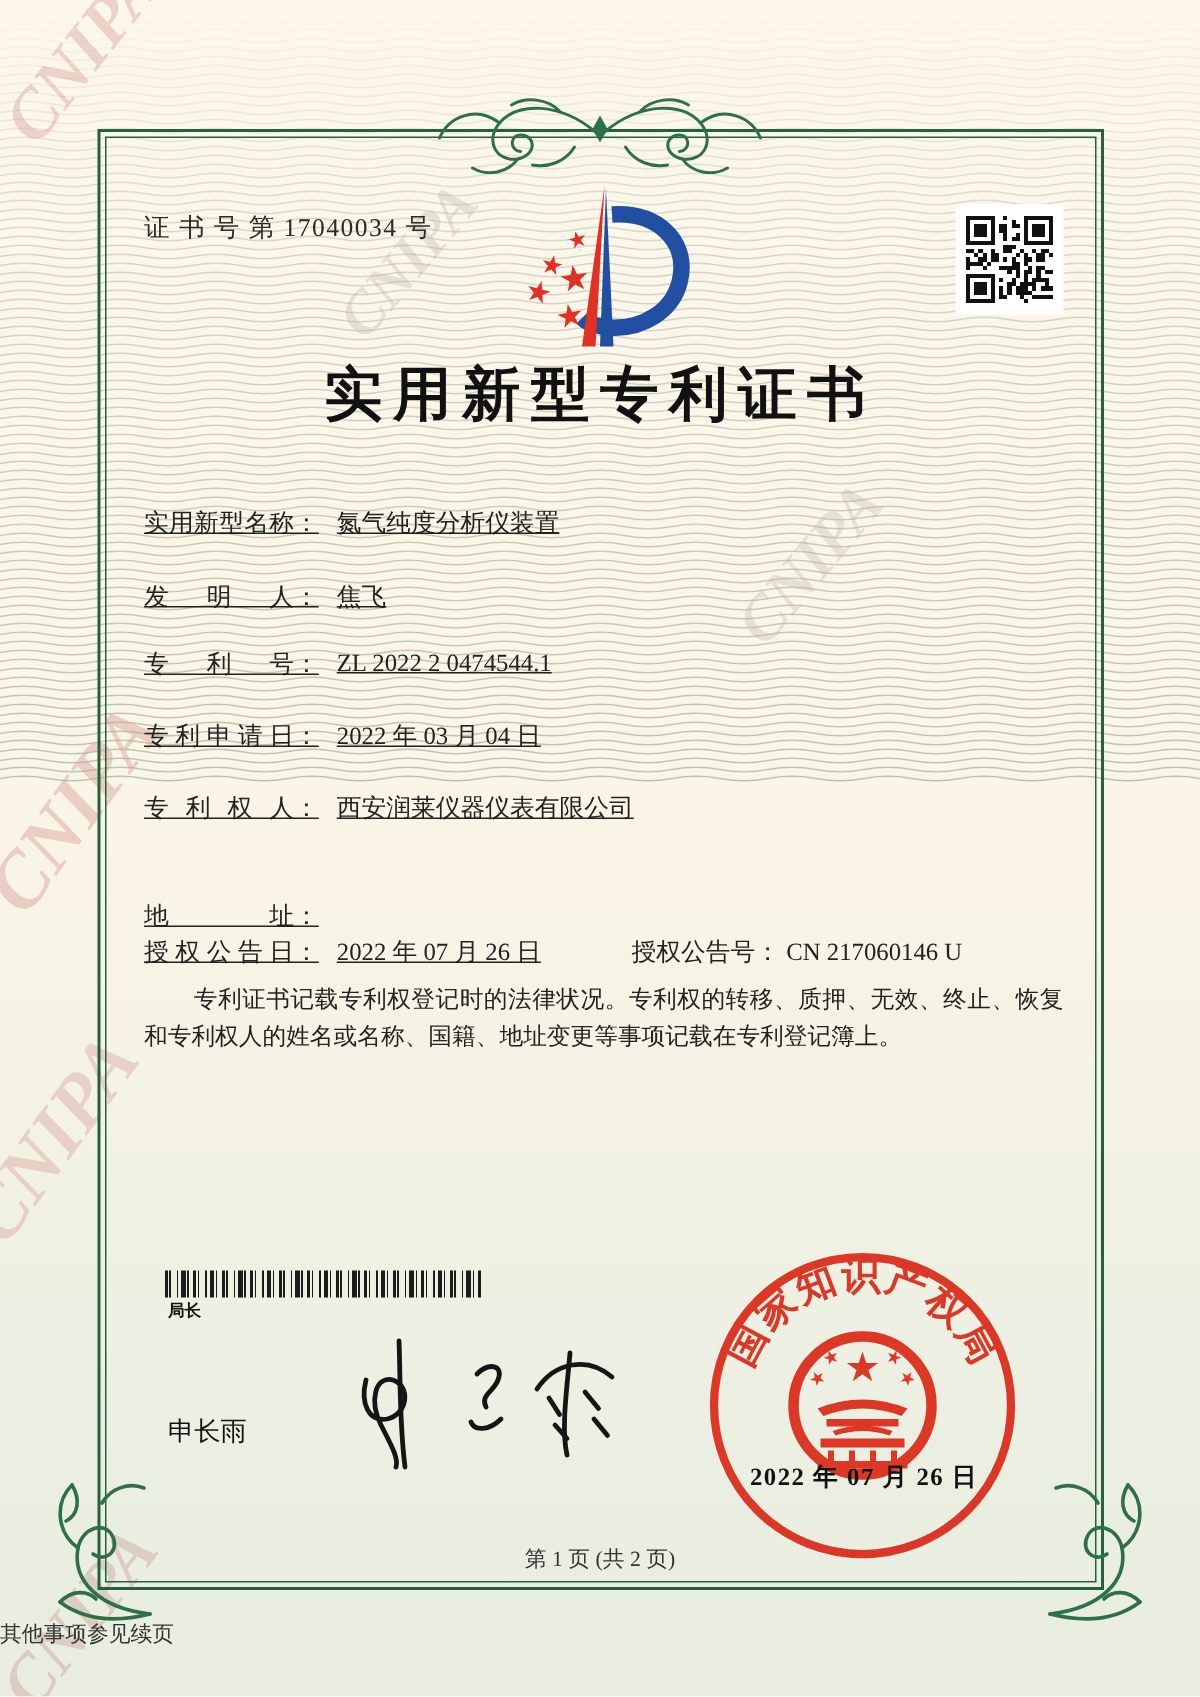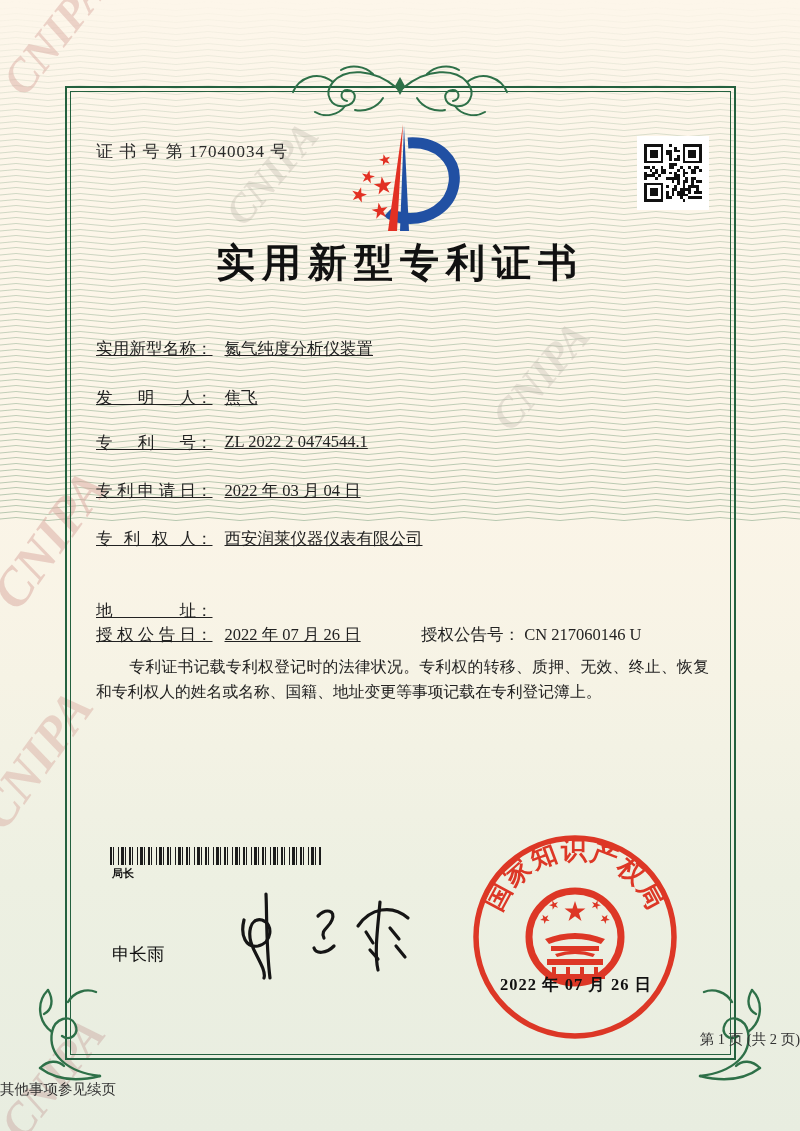--- a/index.html
+++ b/index.html
@@ -47,21 +47,21 @@
       #1c1c1c 15px 16px,transparent 16px 19px);}
 
   .sig-title{position:absolute;left:112px;top:866px;font-size:11px;color:#111;font-weight:bold;}
   .sig-name{position:absolute;left:112px;top:942px;font-size:17.5px;color:#111;}
   .sig-script{position:absolute;left:222px;top:890px;}
 
   .seal{position:absolute;left:468px;top:830px;opacity:.93;}
   .seal-date{position:absolute;left:478px;top:974px;width:196px;text-align:center;
              font-size:16.5px;color:#111;font-weight:bold;letter-spacing:1px;z-index:5;}
 
-  .page-info{position:absolute;left:0;top:1030px;width:800px;text-align:right;
+  .page-info{position:absolute;left:0;top:1030px;width:800px;text-align:center;
              font-size:14.5px;color:#333;}
   .cont-note{position:absolute;left:0;top:1080px;width:800px;text-align:left;
              font-size:14.5px;color:#333;}
 </style>
 </head>
 <body>
 
 <div class="page">
 
   <svg class="waves" width="800" height="523" viewBox="0 0 800 523">

